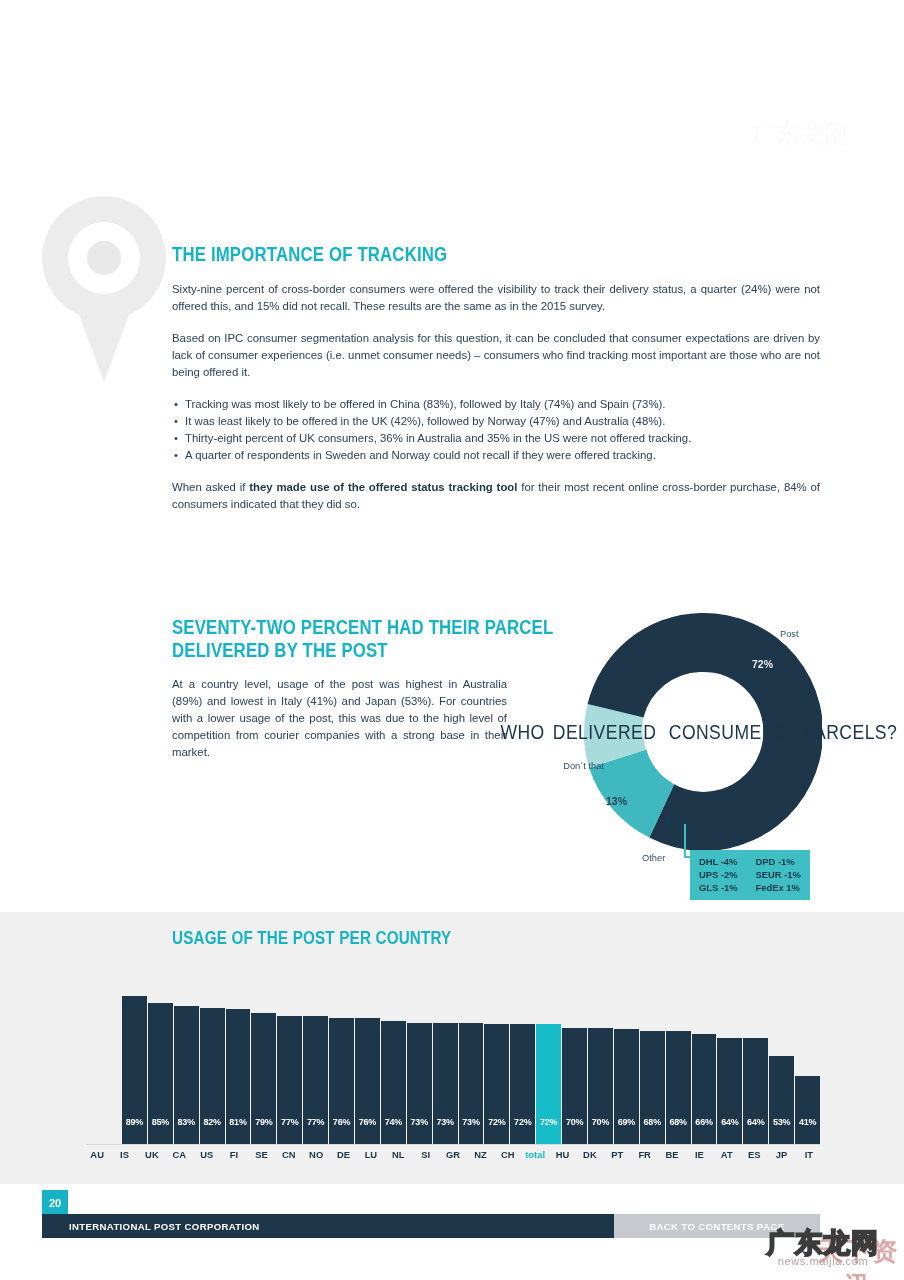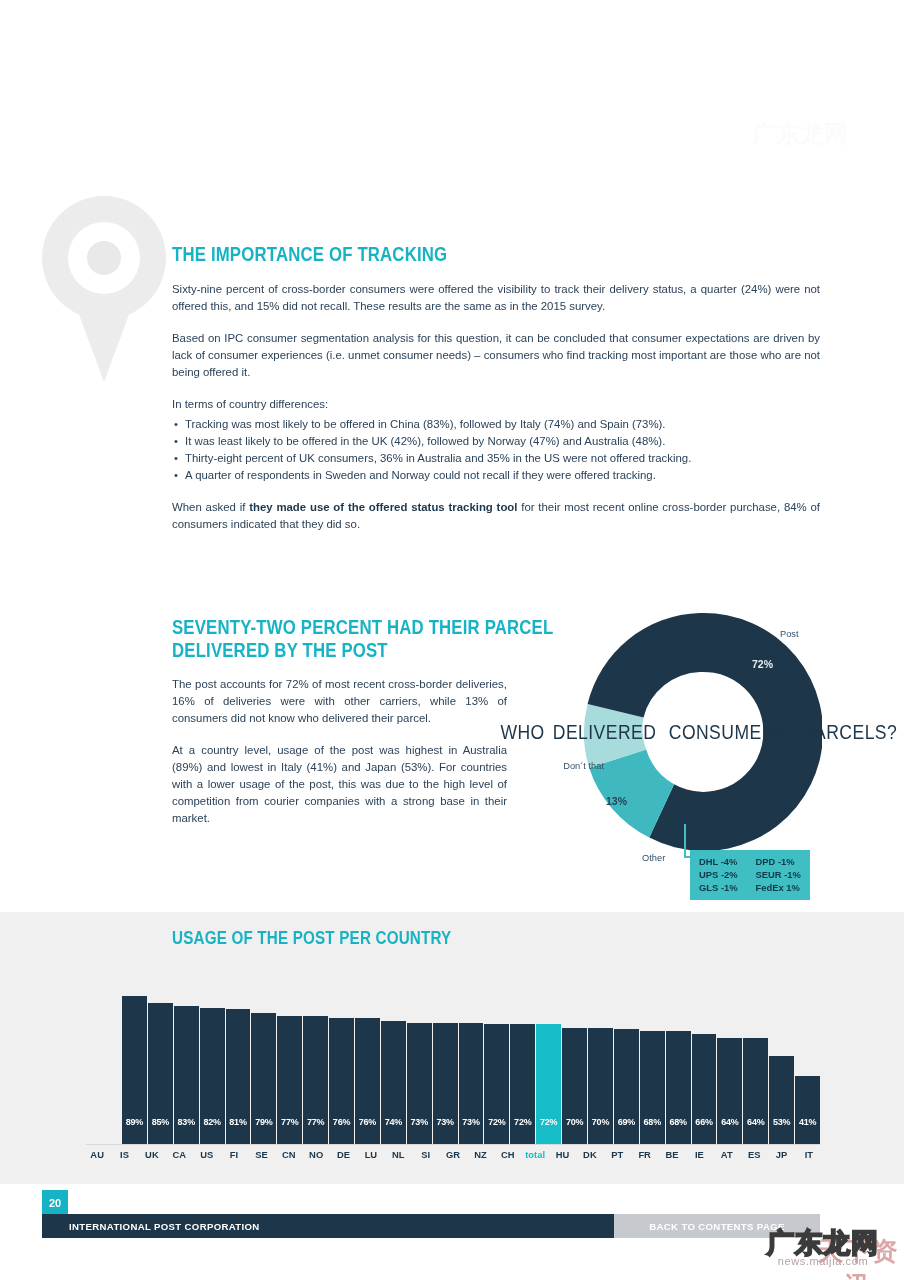--- a/index.html
+++ b/index.html
@@ -185,37 +185,35 @@
   <div class="pin-ring"></div>
   <div class="pin-dot"></div>
 </div>
 
 <div class="wm-top">广东龙网</div>
 
 <div class="content">
   <h2 class="section-head">THE IMPORTANCE OF TRACKING</h2>
   <p class="body">Sixty-nine percent of cross-border consumers were offered the visibility to track their delivery status, a quarter (24%) were not offered this, and 15% did not recall. These results are the same as in the 2015 survey.</p>
   <p class="body">Based on IPC consumer segmentation analysis for this question, it can be concluded that consumer expectations are driven by lack of consumer experiences (i.e. unmet consumer needs) – consumers who find tracking most important are those who are not being offered it.</p>
-  <p class="body tight">In terms of country differences:</p>
   <ul class="bullets">
     <li>Tracking was most likely to be offered in China (83%), followed by Italy (74%) and Spain (73%).</li>
     <li>It was least likely to be offered in the UK (42%), followed by Norway (47%) and Australia (48%).</li>
     <li>Thirty-eight percent of UK consumers, 36% in Australia and 35% in the US were not offered tracking.</li>
     <li>A quarter of respondents in Sweden and Norway could not recall if they were offered tracking.</li>
   </ul>
   <p class="body"><span>When asked if </span><b>they made use of the offered status tracking tool</b><span> for their most recent online cross-border purchase, 84% of consumers indicated that they did so.</span></p>
 </div>
 
 <div class="lower">
   <div class="lower-left">
     <h2 class="section-head2">
       <span>SEVENTY-TWO PERCENT HAD THEIR PARCEL</span><br>
       <span>DELIVERED BY THE POST</span>
     </h2>
-    <p class="body">The post accounts for 72% of most recent cross-border deliveries, 16% of deliveries were with other carriers, while 13% of consumers did not know who delivered their parcel.</p>
     <p class="body">At a country level, usage of the post was highest in Australia (89%) and lowest in Italy (41%) and Japan (53%). For countries with a lower usage of the post, this was due to the high level of competition from courier companies with a strong base in their market.</p>
   </div>
 </div>
 
 <div class="donut-wrap">
   <svg class="donut-svg" width="244" height="244" viewBox="0 0 244 244">
 
     <path d="M 122 3 A 119 119 0 1 1 71.3 227.6 L 96.1 174.3 A 60 60 0 1 0 122 62 Z" fill="#1d3649"></path>
 
     <path d="M 71.3 227.6 A 119 119 0 0 1 11.1 157.8 L 68.2 139.5 A 60 60 0 0 0 96.1 174.3 Z" fill="#3fb8bf"></path>

